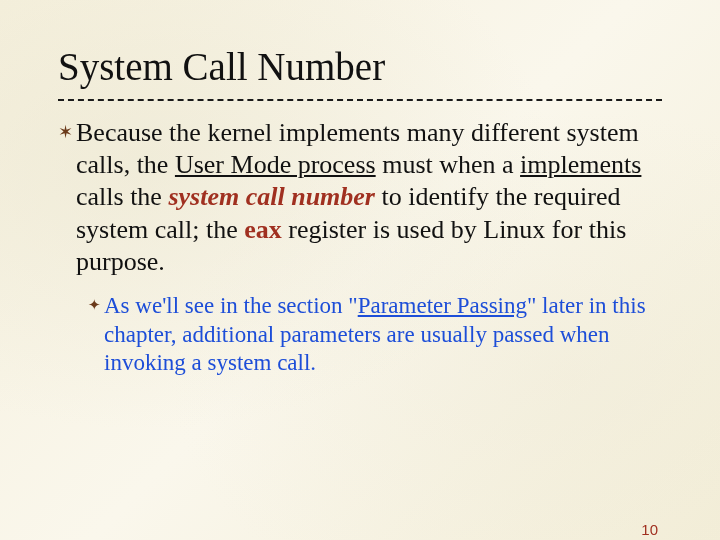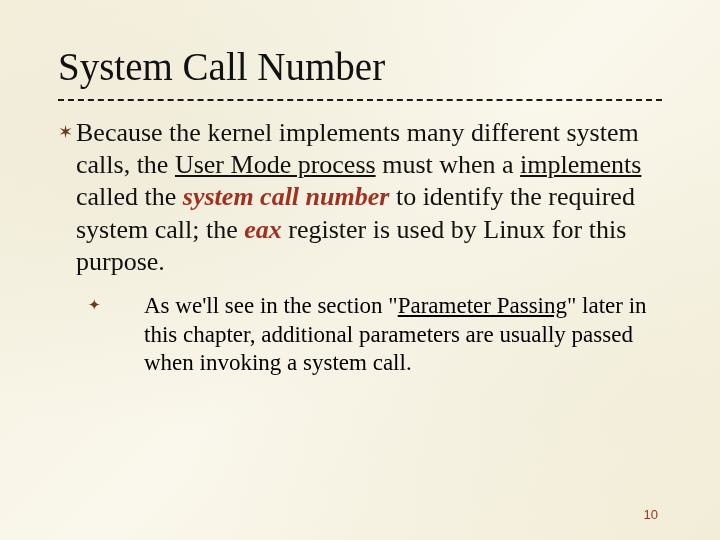--- a/index.html
+++ b/index.html
@@ -45,60 +45,59 @@
     font-family: Arial, sans-serif;
     text-align: left;
   }
   .main-text {
     font-size: 26px;
     line-height: 1.24;
     color: #111;
   }
   .main-text .ul { text-decoration: underline; }
   .main-text .em-red { color: #a03020; font-style: italic; font-weight: bold; }
-  .main-text .bold-red { color: #a03020; font-weight: bold; font-style: italic; }
+  .main-text .bold-red { color: #a03020; font-weight: bold; }
   .sub-item {
     display: flex;
     align-items: flex-start;
     margin-left: 30px;
   }
   .bullet-sub {
     flex: 0 0 auto;
     width: 16px;
     color: #6b3a1a;
     font-size: 15px;
     line-height: 26px;
     font-family: Arial, sans-serif;
   }
   .sub-text {
     font-size: 23px;
     line-height: 1.24;
-    color: #000000;
-    margin-left: 40px;
+    color: #1d4ed8;
   }
   .sub-text .ul { text-decoration: underline; }
   .pagenum {
     position: absolute;
-    bottom: 18px;
+    bottom: 2px;
     right: 62px;
     font-family: Arial, sans-serif;
-    font-size: 13px;
+    font-size: 15px;
     color: #a03020;
   }
 </style>
 </head>
 <body>
 
 <h1 class="title">System Call Number</h1>
 <hr class="divider">
 
 <div class="main-item">
   <div class="bullet-main">✶</div>
   <div class="main-text">
-    <span>Because the kernel implements many different system calls, the </span><span class="ul">User Mode process</span><span> must when a </span><span class="ul">implements</span><span> called the </span><span class="em-red">system call number</span><span> to identify the required system call; the </span><span class="bold-red">eax</span><span> register is used by Linux for this purpose.</span>
+    <span>Because the kernel implements many different system calls, the </span><span class="ul">User Mode process</span><span> must when a </span><span class="ul">implements</span><span> calls the </span><span class="em-red">system call number</span><span> to identify the required system call; the </span><span class="bold-red">eax</span><span> register is used by Linux for this purpose.</span>
   </div>
 </div>
 
 <div class="sub-item">
   <div class="bullet-sub">✦</div>
   <div class="sub-text">
     <span>As we'll see in the section "</span><span class="ul">Parameter Passing</span><span>" later in this chapter, additional parameters are usually passed when invoking a system call.</span>
   </div>
 </div>
 

